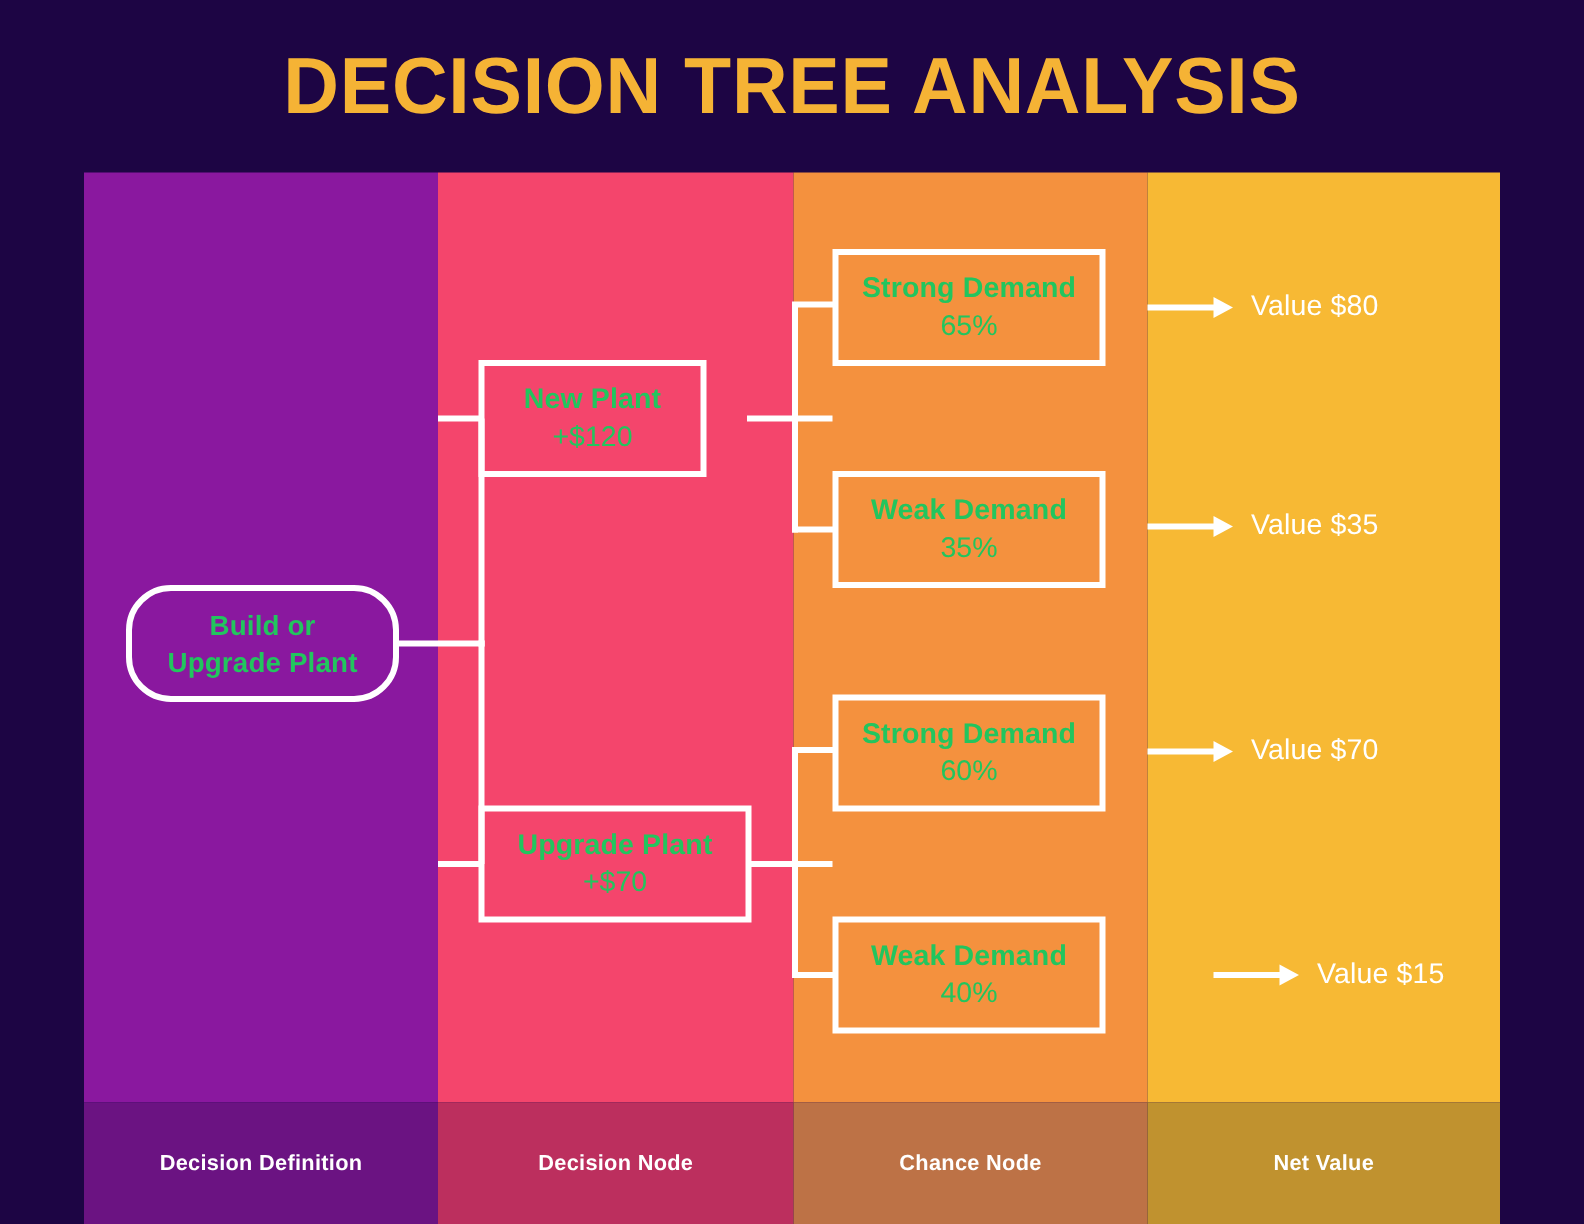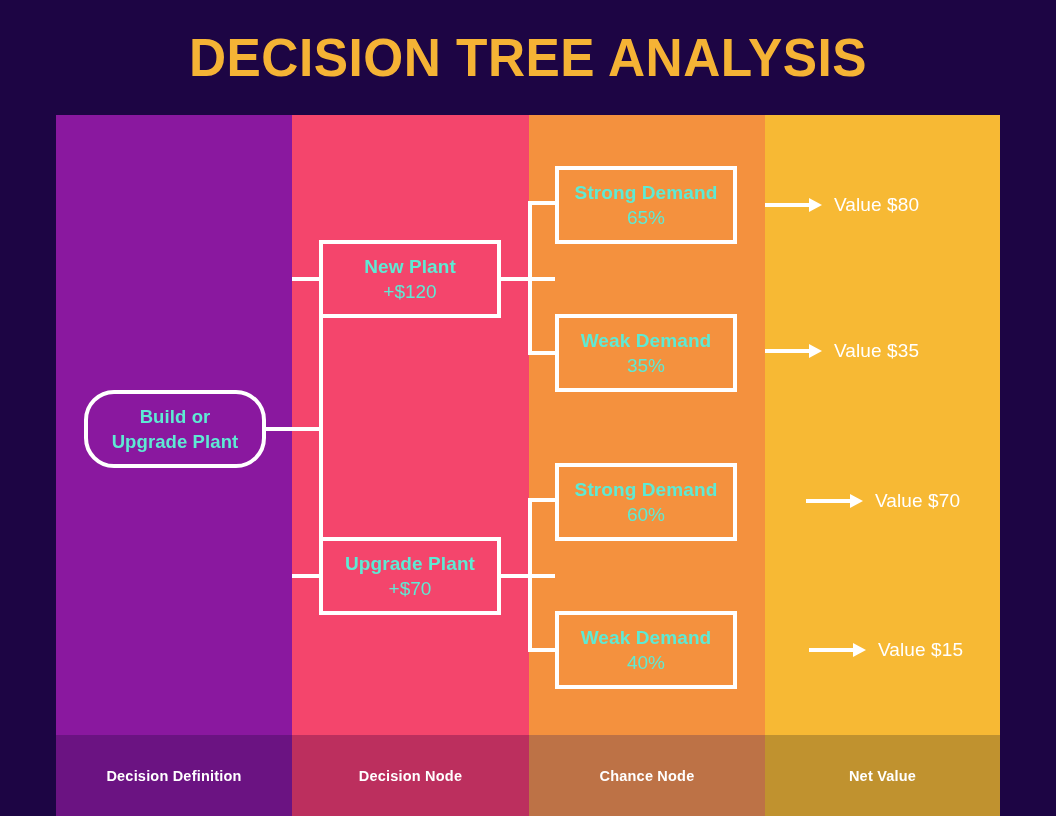--- a/index.html
+++ b/index.html
@@ -77,21 +77,21 @@
 
   
   .node {
     position: absolute;
     border: 4px solid #ffffff;
     box-sizing: border-box;
     display: flex;
     flex-direction: column;
     align-items: center;
     justify-content: center;
-    color: #5eead4;
+    color: #22c55e;
     text-align: center;
   }
   .node .n-title {
     font-weight: bold;
     font-size: 19px;
     line-height: 25px;
     letter-spacing: 0.1px;
   }
   .node .n-sub {
     font-weight: normal;
@@ -103,21 +103,21 @@
   .node-root {
     left: 28px;
     top: 275px;
     width: 182px;
     height: 78px;
     border-radius: 30px;
   }
   .node-root .n-title { font-size: 18.5px; line-height: 25px; }
 
   
-  .node-dec1 { left: 263px; top: 125px; width: 182px; height: 78px; justify-content: center; }
+  .node-dec1 { left: 263px; top: 125px; width: 152px; height: 78px; justify-content: center; }
   .node-dec2 { left: 263px; top: 422px; width: 182px; height: 78px; }
 
   
   .node-ch1 { left: 499px; top: 51px;  width: 182px; height: 78px; }
   .node-ch2 { left: 499px; top: 199px; width: 182px; height: 78px; }
   .node-ch3 { left: 499px; top: 348px; width: 182px; height: 78px; }
   .node-ch4 { left: 499px; top: 496px; width: 182px; height: 78px; }
 
   
   .line {
@@ -129,21 +129,21 @@
   .value-row {
     position: absolute;
     left: 709px;
     width: 235px;
     height: 30px;
     display: flex;
     align-items: center;
   }
   .vr-1 { top: 75px; }
   .vr-2 { top: 221px; }
-  .vr-3 { top: 371px; padding-left: 41px; }
+  .vr-3 { top: 371px; }
   .vr-4 { top: 520px; margin-left: 44px; }
 
   .arrow {
     position: relative;
     width: 58px;
     height: 18px;
     flex: none;
     margin-left: 0px;
   }
   .arrow .shaft {

